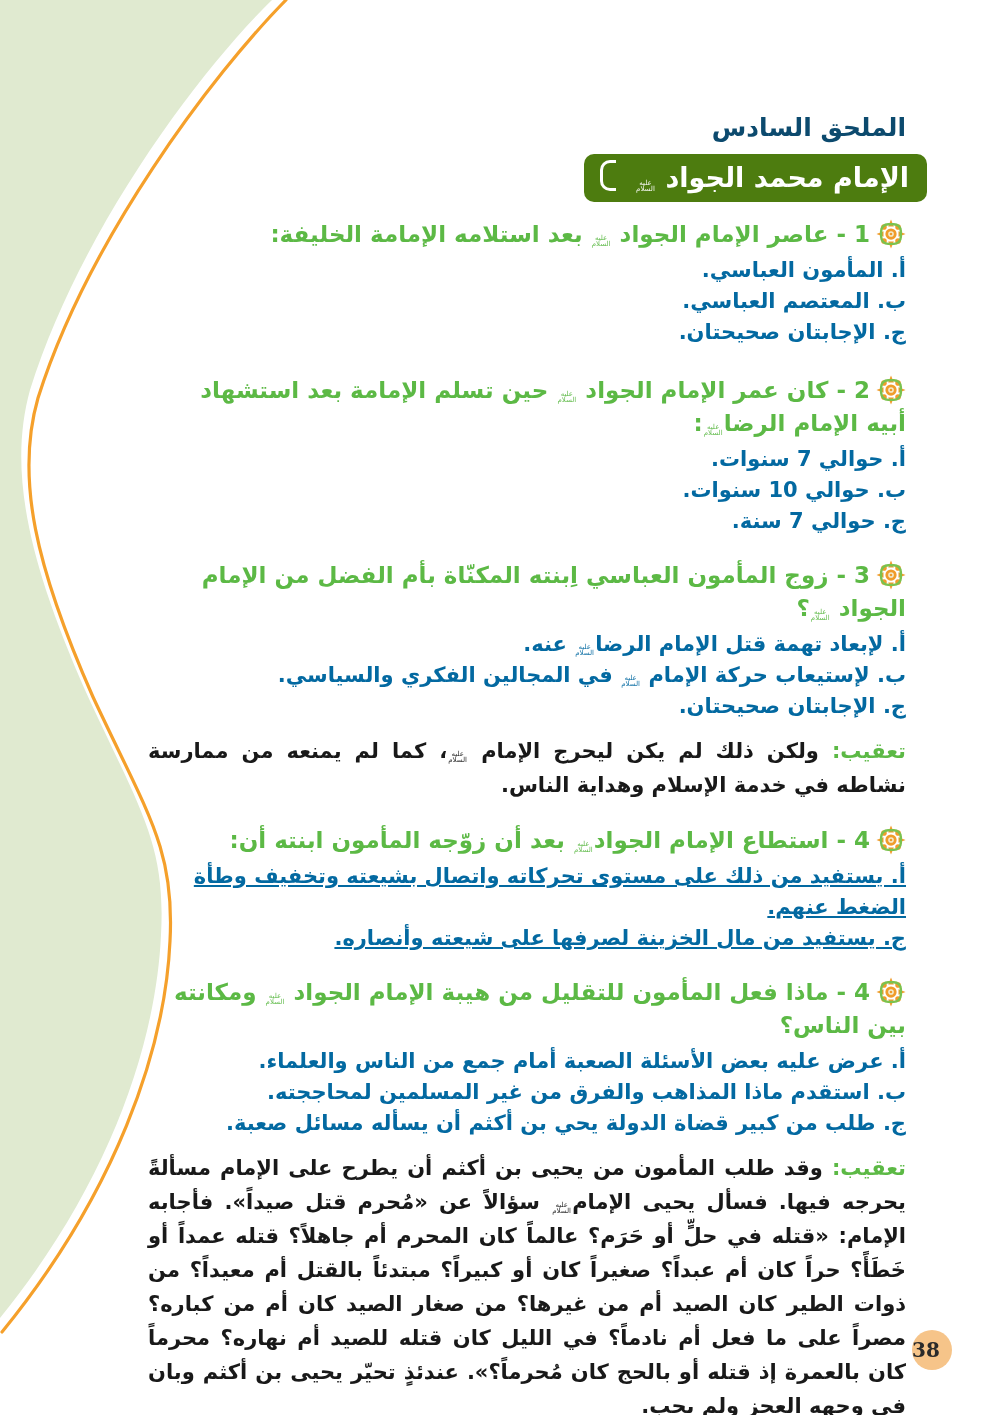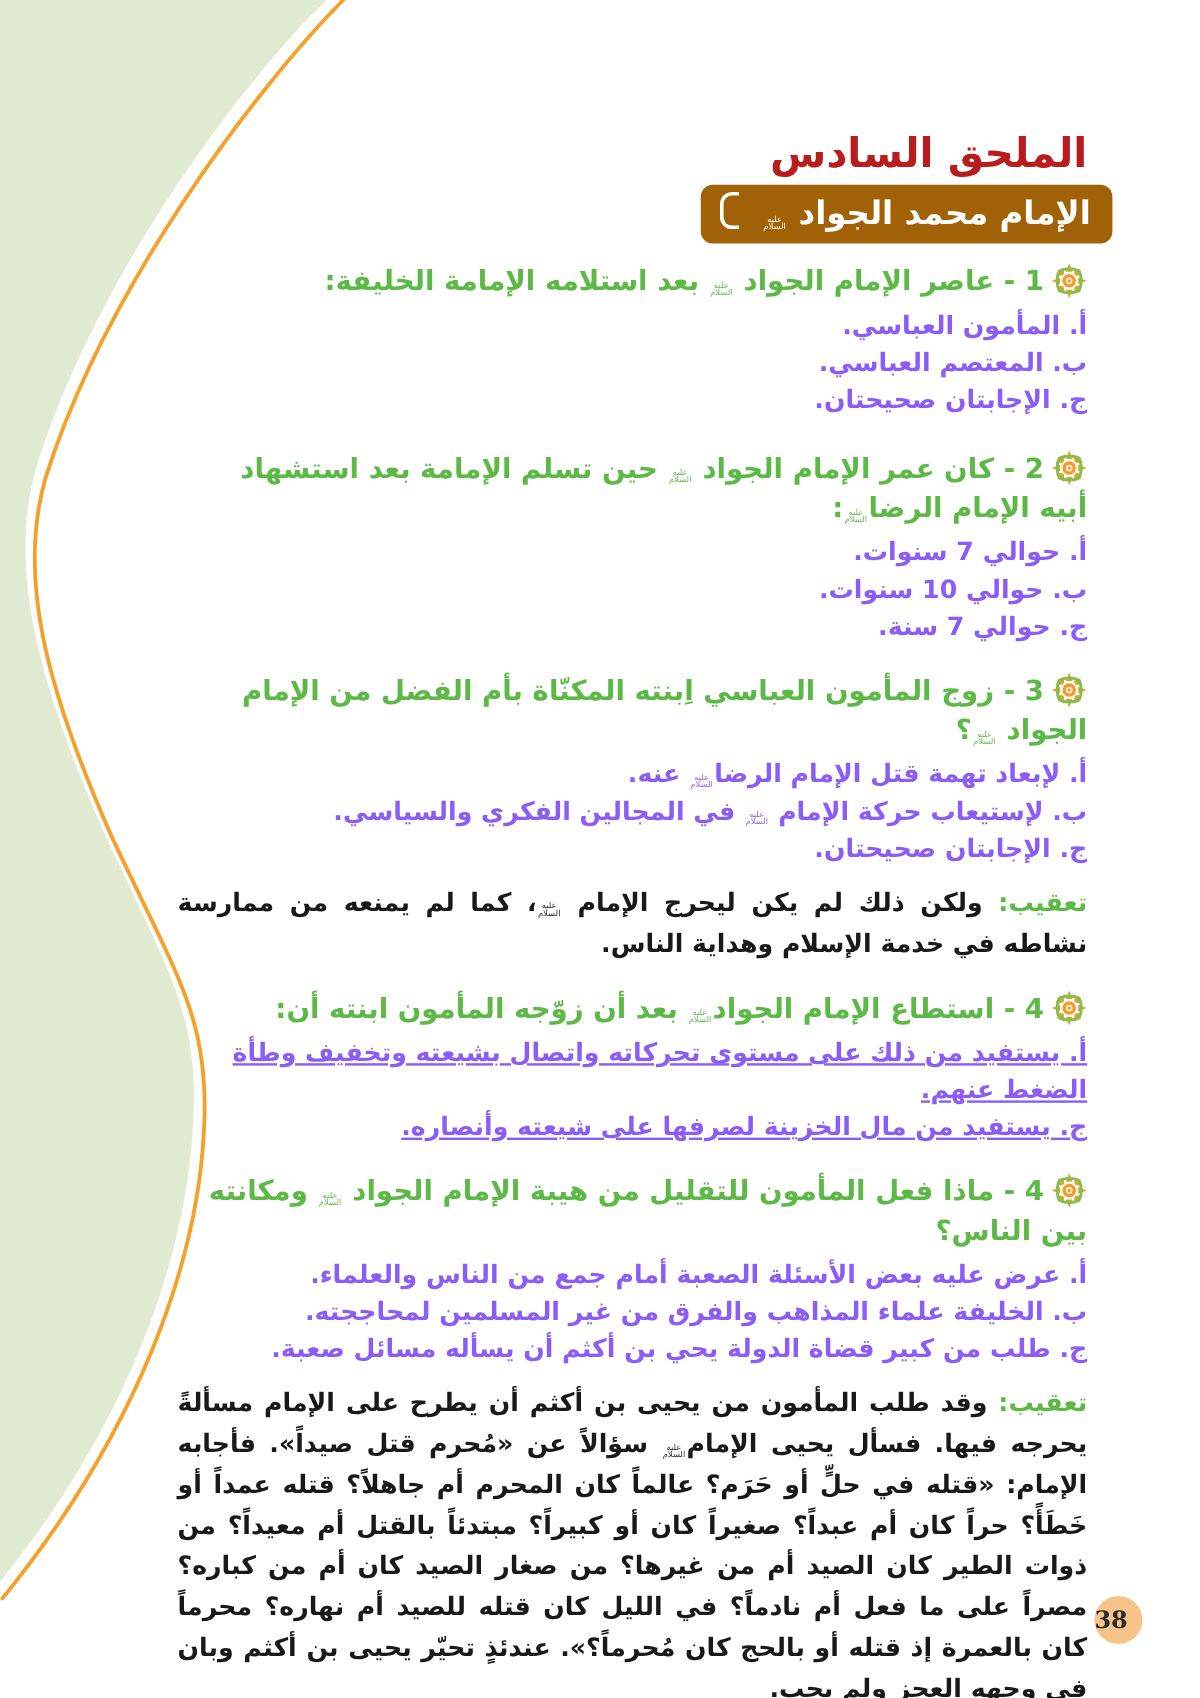--- a/index.html
+++ b/index.html
@@ -8,25 +8,25 @@
     background:#ffffff;
     font-family:"DejaVu Sans", sans-serif;
   }
   .bg-svg{position:absolute;top:0;left:0;width:1000px;height:1415px;z-index:0;}
   .content{
     position:absolute;top:0;left:148px;width:758px;z-index:2;
     direction:rtl;text-align:right;
   }
   .supertitle{
     margin-top:112px;
-    color:#b91c1c;font-size:34px;font-weight:bold;line-height:32px;
+    color:#0c4a6e;font-size:25px;font-weight:bold;line-height:32px;
   }
   .banner-row{margin-top:10px;text-align:right;}
   .banner{
-    display:inline-block;background:#a16207;border-radius:10px;
+    display:inline-block;background:#4d7c0f;border-radius:10px;
     padding:6px 18px 8px 16px;margin-left:-21px;position:relative;right:-21px;
     color:#ffffff;font-size:27px;font-weight:bold;line-height:32px;
   }
   .bracket{
     display:inline-block;width:13px;height:25px;
     border:3px solid #ffffff;border-right:none;
     border-radius:10px 0 0 10px;
     margin-right:10px;vertical-align:-4px;
   }
   .question{
@@ -35,21 +35,21 @@
   }
   .flower{
     display:inline-block;width:30px;height:30px;vertical-align:-7px;margin-left:6px;
   }
   .hon{
     display:inline-block;width:21px;font-size:7px;line-height:6.5px;
     text-align:center;vertical-align:-4px;font-weight:400;opacity:.95;
   }
   .opts{margin-top:4px;}
   .opt{
-    color:#8b5cf6;font-size:21px;font-weight:bold;line-height:31px;
+    color:#0369a1;font-size:21px;font-weight:bold;line-height:31px;
     font-family:"DejaVu Sans", sans-serif;
   }
   .opts-q1 .opt, .opts-q2 .opt{padding-left:0;margin-left:250px;margin-right:0;text-align:left;direction:rtl;}
   .opts-q1 .opt, .opts-q2 .opt{text-align:right;padding-left:250px;margin-left:0;}
   .opts-q3 .opt{text-align:right;padding-left:120px;}
   .opts-q4 .opt{text-align:right;padding-left:35px;text-decoration:underline;}
   .opts-q5 .opt{text-align:right;padding-left:0;}
   .taq{
     margin-top:12px;color:#191919;font-size:21px;font-weight:bold;line-height:34px;
     text-align:justify;
@@ -197,21 +197,21 @@
             <circle cx="23.5" cy="23.5" r="3"></circle>
           </g>
           <rect x="5.5" y="5.5" width="21" height="21" rx="7.5" fill="none" stroke="#7bc24e" stroke-width="2.6"></rect>
           <circle cx="16" cy="16" r="6" fill="#f09c2b"></circle>
           <circle cx="16" cy="16" r="3" fill="#f2edd2"></circle>
           <circle cx="16" cy="16" r="1.4" fill="#f09c2b"></circle>
         </svg></span><span>4 - ماذا فعل المأمون للتقليل من هيبة الإمام الجواد</span> <span class="hon">عليه السلام</span> <span>ومكانته بين الناس؟</span>
   </div>
   <div class="opts opts-q5">
     <div class="opt">أ. عرض عليه بعض الأسئلة الصعبة أمام جمع من الناس والعلماء.</div>
-    <div class="opt">ب. الخليفة علماء المذاهب والفرق من غير المسلمين لمحاججته.</div>
+    <div class="opt">ب. استقدم ماذا المذاهب والفرق من غير المسلمين لمحاججته.</div>
     <div class="opt">ج. طلب من كبير قضاة الدولة يحي بن أكثم أن يسأله مسائل صعبة.</div>
   </div>
 
   <div class="taq">
     <span class="taq-label">تعقيب:</span>
     <span>وقد طلب المأمون من يحيى بن أكثم أن يطرح على الإمام مسألةً يحرجه فيها. فسأل يحيى الإمام</span><span class="hon">عليه السلام</span> <span>سؤالاً عن «مُحرم قتل صيداً». فأجابه الإمام: «قتله في حلٍّ أو حَرَم؟ عالماً كان المحرم أم جاهلاً؟ قتله عمداً أو خَطَأً؟ حراً كان أم عبداً؟ صغيراً كان أو كبيراً؟ مبتدئاً بالقتل أم معيداً؟ من ذوات الطير كان الصيد أم من غيرها؟ من صغار الصيد كان أم من كباره؟ مصراً على ما فعل أم نادماً؟ في الليل كان قتله للصيد أم نهاره؟ محرماً كان بالعمرة إذ قتله أو بالحج كان مُحرماً؟». عندئذٍ تحيّر يحيى بن أكثم وبان في وجهه العجز ولم يجب.</span>
   </div>
 
 </div>
 

